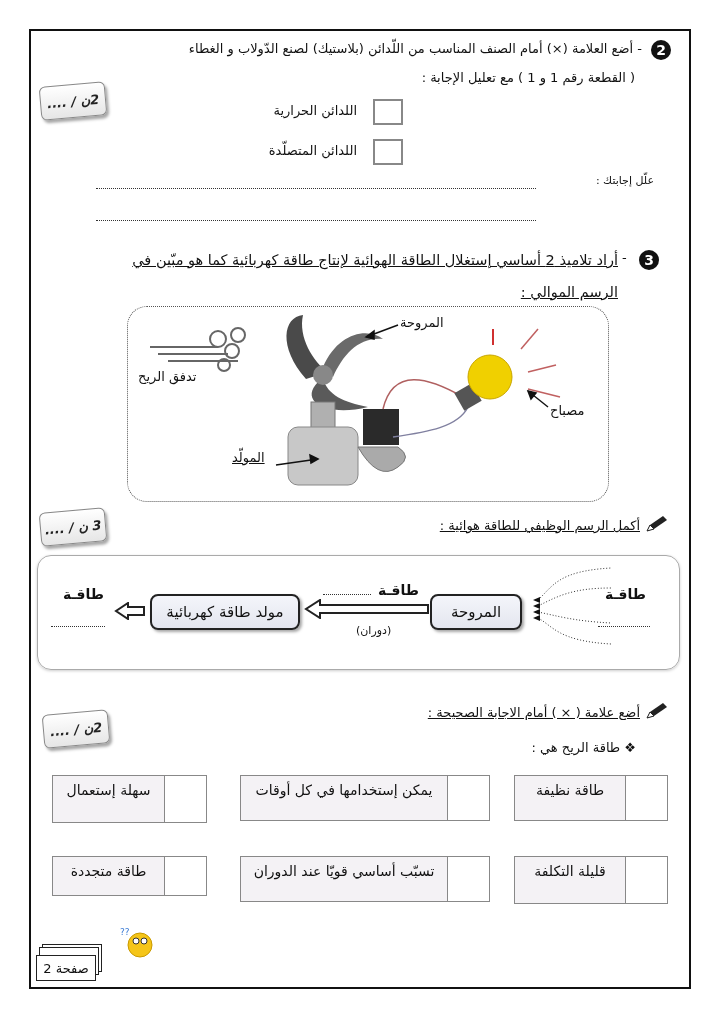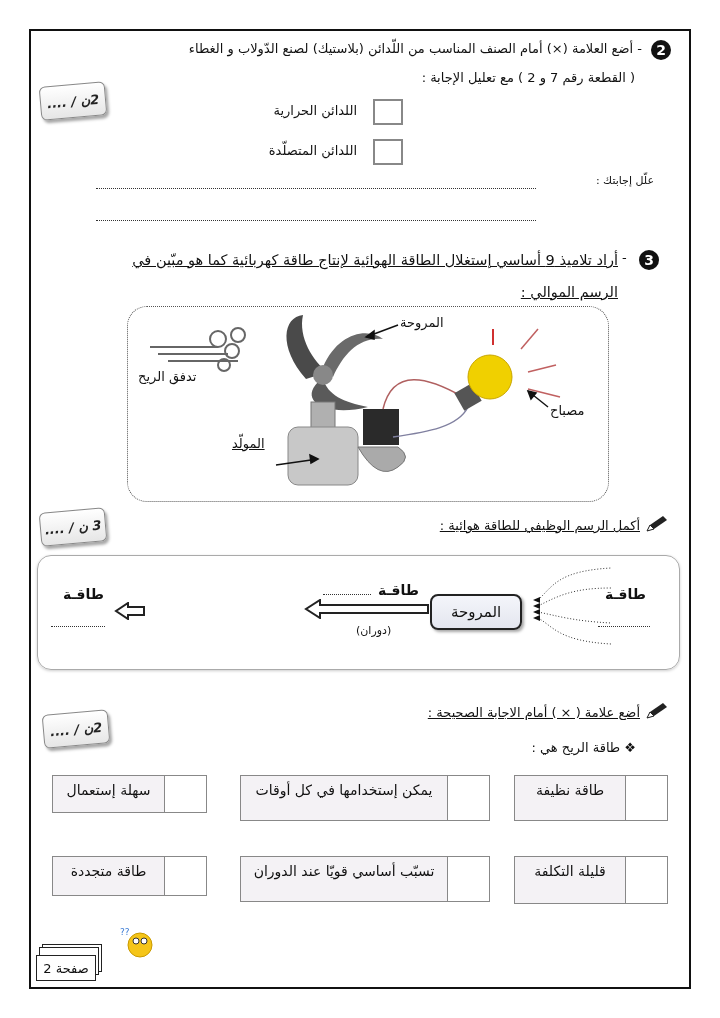--- a/index.html
+++ b/index.html
@@ -24,37 +24,37 @@
 </style>
 </head>
 <body>
 
 <div class="page-frame"></div>
 
 <div class="abs q-number" style="left:651px; top:40px;">
     <span>2</span>
   </div>
 <div class="abs q-text rtl" style="right:78px; top:41px;">- أضع العلامة (×) أمام الصنف المناسب من اللّدائن (بلاستيك) لصنع الدّولاب و الغطاء</div>
-<div class="abs q-text rtl" style="right:85px; top:70px;">( القطعة رقم 7 و 2 ) مع تعليل الإجابة :</div>
+<div class="abs q-text rtl" style="right:85px; top:70px;">( القطعة رقم 1 و 1 ) مع تعليل الإجابة :</div>
 <div class="abs score-badge rtl" style="left:40px; top:84px;">2ن / ....</div>
 
 <div class="abs checkbox" style="left:373px; top:99px;"></div>
 <div class="abs rtl" style="right:363px; top:103px; font-size:13px;">اللدائن الحرارية</div>
 <div class="abs checkbox" style="left:373px; top:139px;"></div>
 <div class="abs rtl" style="right:363px; top:143px; font-size:13px;">اللدائن المتصلّدة</div>
 
 <div class="abs q-text rtl" style="right:66px; top:174px; font-size:11px;">علّل إجابتك :</div>
 <div class="abs dots" style="left:96px; top:188px; width:440px;"></div>
 <div class="abs dots" style="left:96px; top:220px; width:440px;"></div>
 
 <div class="abs q-number" style="left:639px; top:250px;">
     <span>3</span>
   </div>
 <div class="abs q-text" style="left:622px; top:250px;">-</div>
-<div class="abs q-text rtl u" style="right:102px; top:252px; font-size:14.5px;">أراد تلاميذ 9 أساسي إستغلال الطاقة الهوائية لإنتاج طاقة كهربائية كما هو مبّين في</div>
+<div class="abs q-text rtl u" style="right:102px; top:252px; font-size:14.5px;">أراد تلاميذ 2 أساسي إستغلال الطاقة الهوائية لإنتاج طاقة كهربائية كما هو مبّين في</div>
 <div class="abs q-text rtl u" style="right:102px; top:284px; font-size:14.5px;">الرسم الموالي :</div>
 
 <div class="abs diagram1">
   <svg width="482" height="196" viewBox="0 0 482 196">
 
     <g stroke="#666" fill="none" stroke-width="2">
       <line x1="22" y1="40" x2="90" y2="40"></line>
       <line x1="30" y1="47" x2="100" y2="47"></line>
       <line x1="40" y1="54" x2="110" y2="54"></line>
       <circle cx="90" cy="32" r="8"></circle>
@@ -94,21 +94,21 @@
       <polygon points="238,30 246,24 246,32" fill="#111"></polygon>
       <line x1="420" y1="100" x2="400" y2="84"></line>
       <polygon points="400,84 408,86 403,92" fill="#111"></polygon>
       <line x1="148" y1="158" x2="190" y2="152"></line>
       <polygon points="190,152 182,148 183,156" fill="#111"></polygon>
     </g>
   </svg>
   <div class="abs rtl label-sm" style="left:272px; top:8px;">المروحة</div>
   <div class="abs rtl label-sm" style="left:10px; top:62px;">تدفق الريح</div>
   <div class="abs rtl label-sm" style="left:422px; top:96px;">مصباح</div>
-  <div class="abs rtl label-sm" style="left:104px; top:129px;text-decoration:underline;">المولّد</div>
+  <div class="abs rtl label-sm" style="left:104px; top:143px;text-decoration:underline;">المولّد</div>
 </div>
 
 <div class="abs score-badge rtl" style="left:40px; top:510px;">3 ن / ....</div>
 <svg class="abs" style="left:645px; top:515px;" width="24" height="18">
   <path d="M2 16 L5 10 L18 1 L22 5 L9 14 Z" fill="#222"></path>
     <path d="M2 16 L5 10 L9 14 Z" fill="#fff" stroke="#222"></path>
 </svg>
 <div class="abs q-text rtl u" style="right:80px; top:518px;">أكمل الرسم الوظيفي للطاقة هوائية :</div>
 
 <div class="abs panel">
@@ -128,20 +128,21 @@
         <polygon points="0,52 7,49 7,55"></polygon>
     </g>
   </svg>
   <div class="abs node rtl" style="left:392px; top:38px; width:92px; height:36px;">المروحة</div>
   <div class="abs rtl" style="left:340px; top:26px; font-size:14px; font-weight:bold;">طاقـة</div>
   <div class="abs dots" style="left:285px; top:38px; width:48px;"></div>
   <svg class="abs" style="left:266px; top:43px;" width="126" height="20">
     <path d="M124 6 L16 6 L16 1 L2 10 L16 19 L16 14 L124 14 Z" fill="#fff" stroke="#222" stroke-width="2"></path>
   </svg>
   <div class="abs rtl" style="left:318px; top:68px; font-size:11px;">(دوران)</div>
+  <div class="abs node rtl" style="left:112px; top:38px; width:150px; height:36px;">مولد طاقة كهربائية</div>
   <svg class="abs" style="left:76px; top:46px;" width="32" height="18">
     <path d="M30 5 L14 5 L14 1 L2 9 L14 17 L14 13 L30 13 Z" fill="#fff" stroke="#222" stroke-width="2"></path>
   </svg>
   <div class="abs rtl" style="left:25px; top:30px; font-size:14px; font-weight:bold;">طاقـة</div>
   <div class="abs dots" style="left:13px; top:70px; width:54px;"></div>
 </div>
 
 <svg class="abs" style="left:645px; top:702px;" width="24" height="18">
   <path d="M2 16 L5 10 L18 1 L22 5 L9 14 Z" fill="#222"></path>
     <path d="M2 16 L5 10 L9 14 Z" fill="#fff" stroke="#222"></path>
@@ -151,21 +152,21 @@
 <div class="abs q-text rtl" style="right:84px; top:740px;">❖ طاقة الريح هي :</div>
 
 <div class="abs opt-cell" style="left:514px; top:775px; width:154px; height:46px;">
     <div class="opt-text">طاقة نظيفة</div>
     <div class="opt-box" style="border-right: none; border-left: 1px solid rgb(136, 136, 136);"></div>
   </div>
 <div class="abs opt-cell" style="left:240px; top:775px; width:250px; height:46px;">
     <div class="opt-text">يمكن إستخدامها في كل أوقات</div>
     <div class="opt-box" style="border-right: none; border-left: 1px solid rgb(136, 136, 136);"></div>
   </div>
-<div class="abs opt-cell" style="left:52px; top:775px; width:155px; height:38px;">
+<div class="abs opt-cell" style="left:52px; top:775px; width:155px; height:48px;">
     <div class="opt-text">سهلة إستعمال</div>
     <div class="opt-box" style="border-right: none; border-left: 1px solid rgb(136, 136, 136);"></div>
   </div>
 <div class="abs opt-cell" style="left:514px; top:856px; width:154px; height:48px;">
     <div class="opt-text">قليلة التكلفة</div>
     <div class="opt-box" style="border-right: none; border-left: 1px solid rgb(136, 136, 136);"></div>
   </div>
 <div class="abs opt-cell" style="left:240px; top:856px; width:250px; height:46px;">
     <div class="opt-text">تسبّب أساسي قويّا عند الدوران</div>
     <div class="opt-box" style="border-right: none; border-left: 1px solid rgb(136, 136, 136);"></div>

